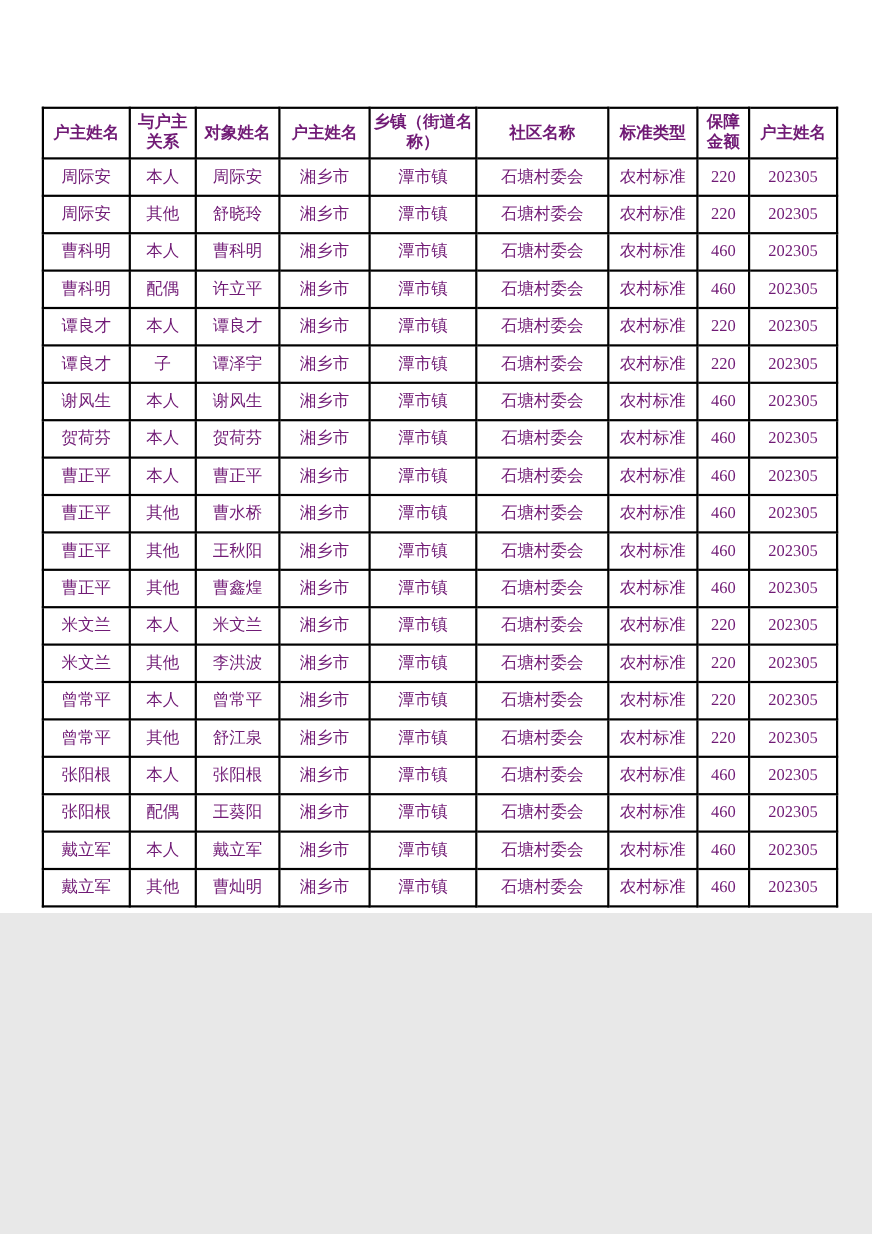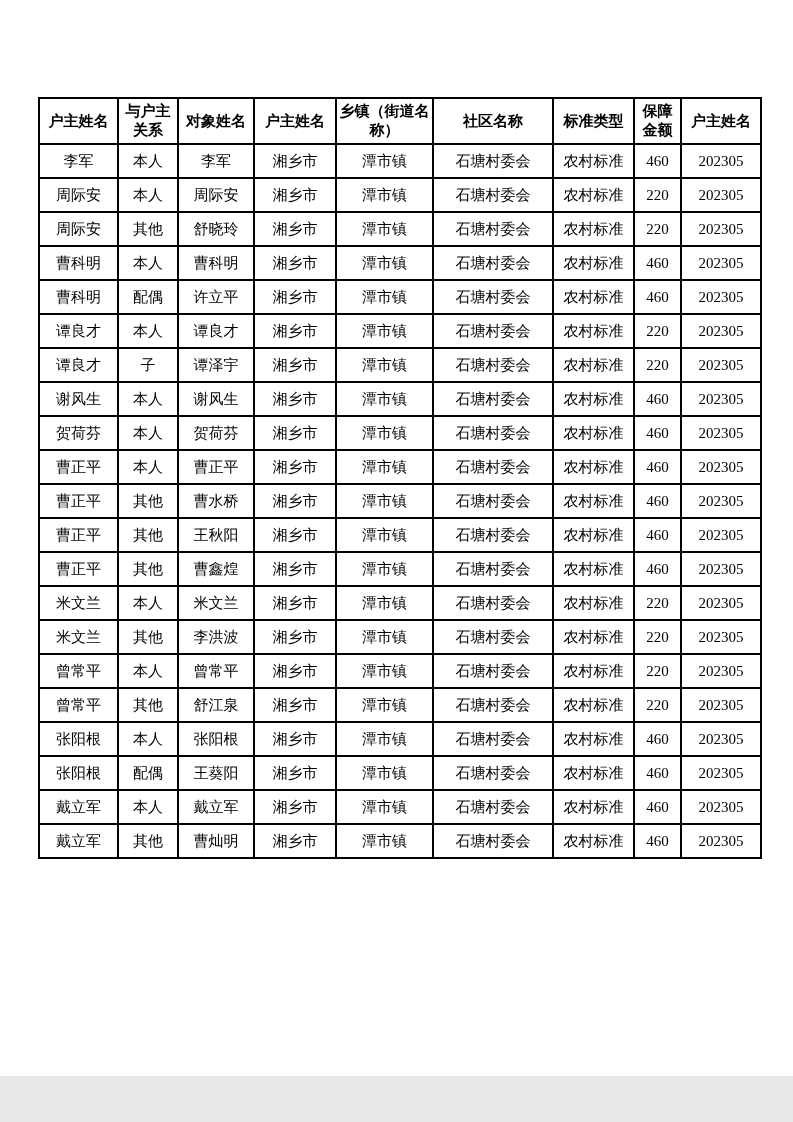--- a/index.html
+++ b/index.html
@@ -1,24 +1,24 @@
 <!DOCTYPE html>
 <html><head>
 <meta charset="utf-8">
 <style>
   * { margin: 0; padding: 0; box-sizing: border-box; }
   html, body { background: #e8e8e8; }
   .page {
     position: relative;
     width: 793px;
-    height: 1076px;
+    height: 830px;
     margin: 0 auto;
     background: #ffffff;
     font-family: "Liberation Serif", "DejaVu Serif", serif;
-    color: #000000;
+    color: #701a75;
     overflow: hidden;
     text-decoration: underline;
   }
   table.roster {
     position: absolute;
     left: 38px;
     top: 97px;
     width: 722px;
     border-collapse: collapse;
     table-layout: fixed;
@@ -66,31 +66,20 @@
         <th>户主姓名</th>
         <th>乡镇（街道名称）</th>
         <th>社区名称</th>
         <th>标准类型</th>
         <th>保障金额</th>
         <th>户主姓名</th>
       </tr>
     </thead>
     <tbody id="roster-body">
         <tr>
-          <td>李军</td>
-          <td>本人</td>
-          <td>李军</td>
-          <td>湘乡市</td>
-          <td>潭市镇</td>
-          <td>石塘村委会</td>
-          <td>农村标准</td>
-          <td>460</td>
-          <td>202305</td>
-        </tr>
-        <tr>
           <td>周际安</td>
           <td>本人</td>
           <td>周际安</td>
           <td>湘乡市</td>
           <td>潭市镇</td>
           <td>石塘村委会</td>
           <td>农村标准</td>
           <td>220</td>
           <td>202305</td>
         </tr>

